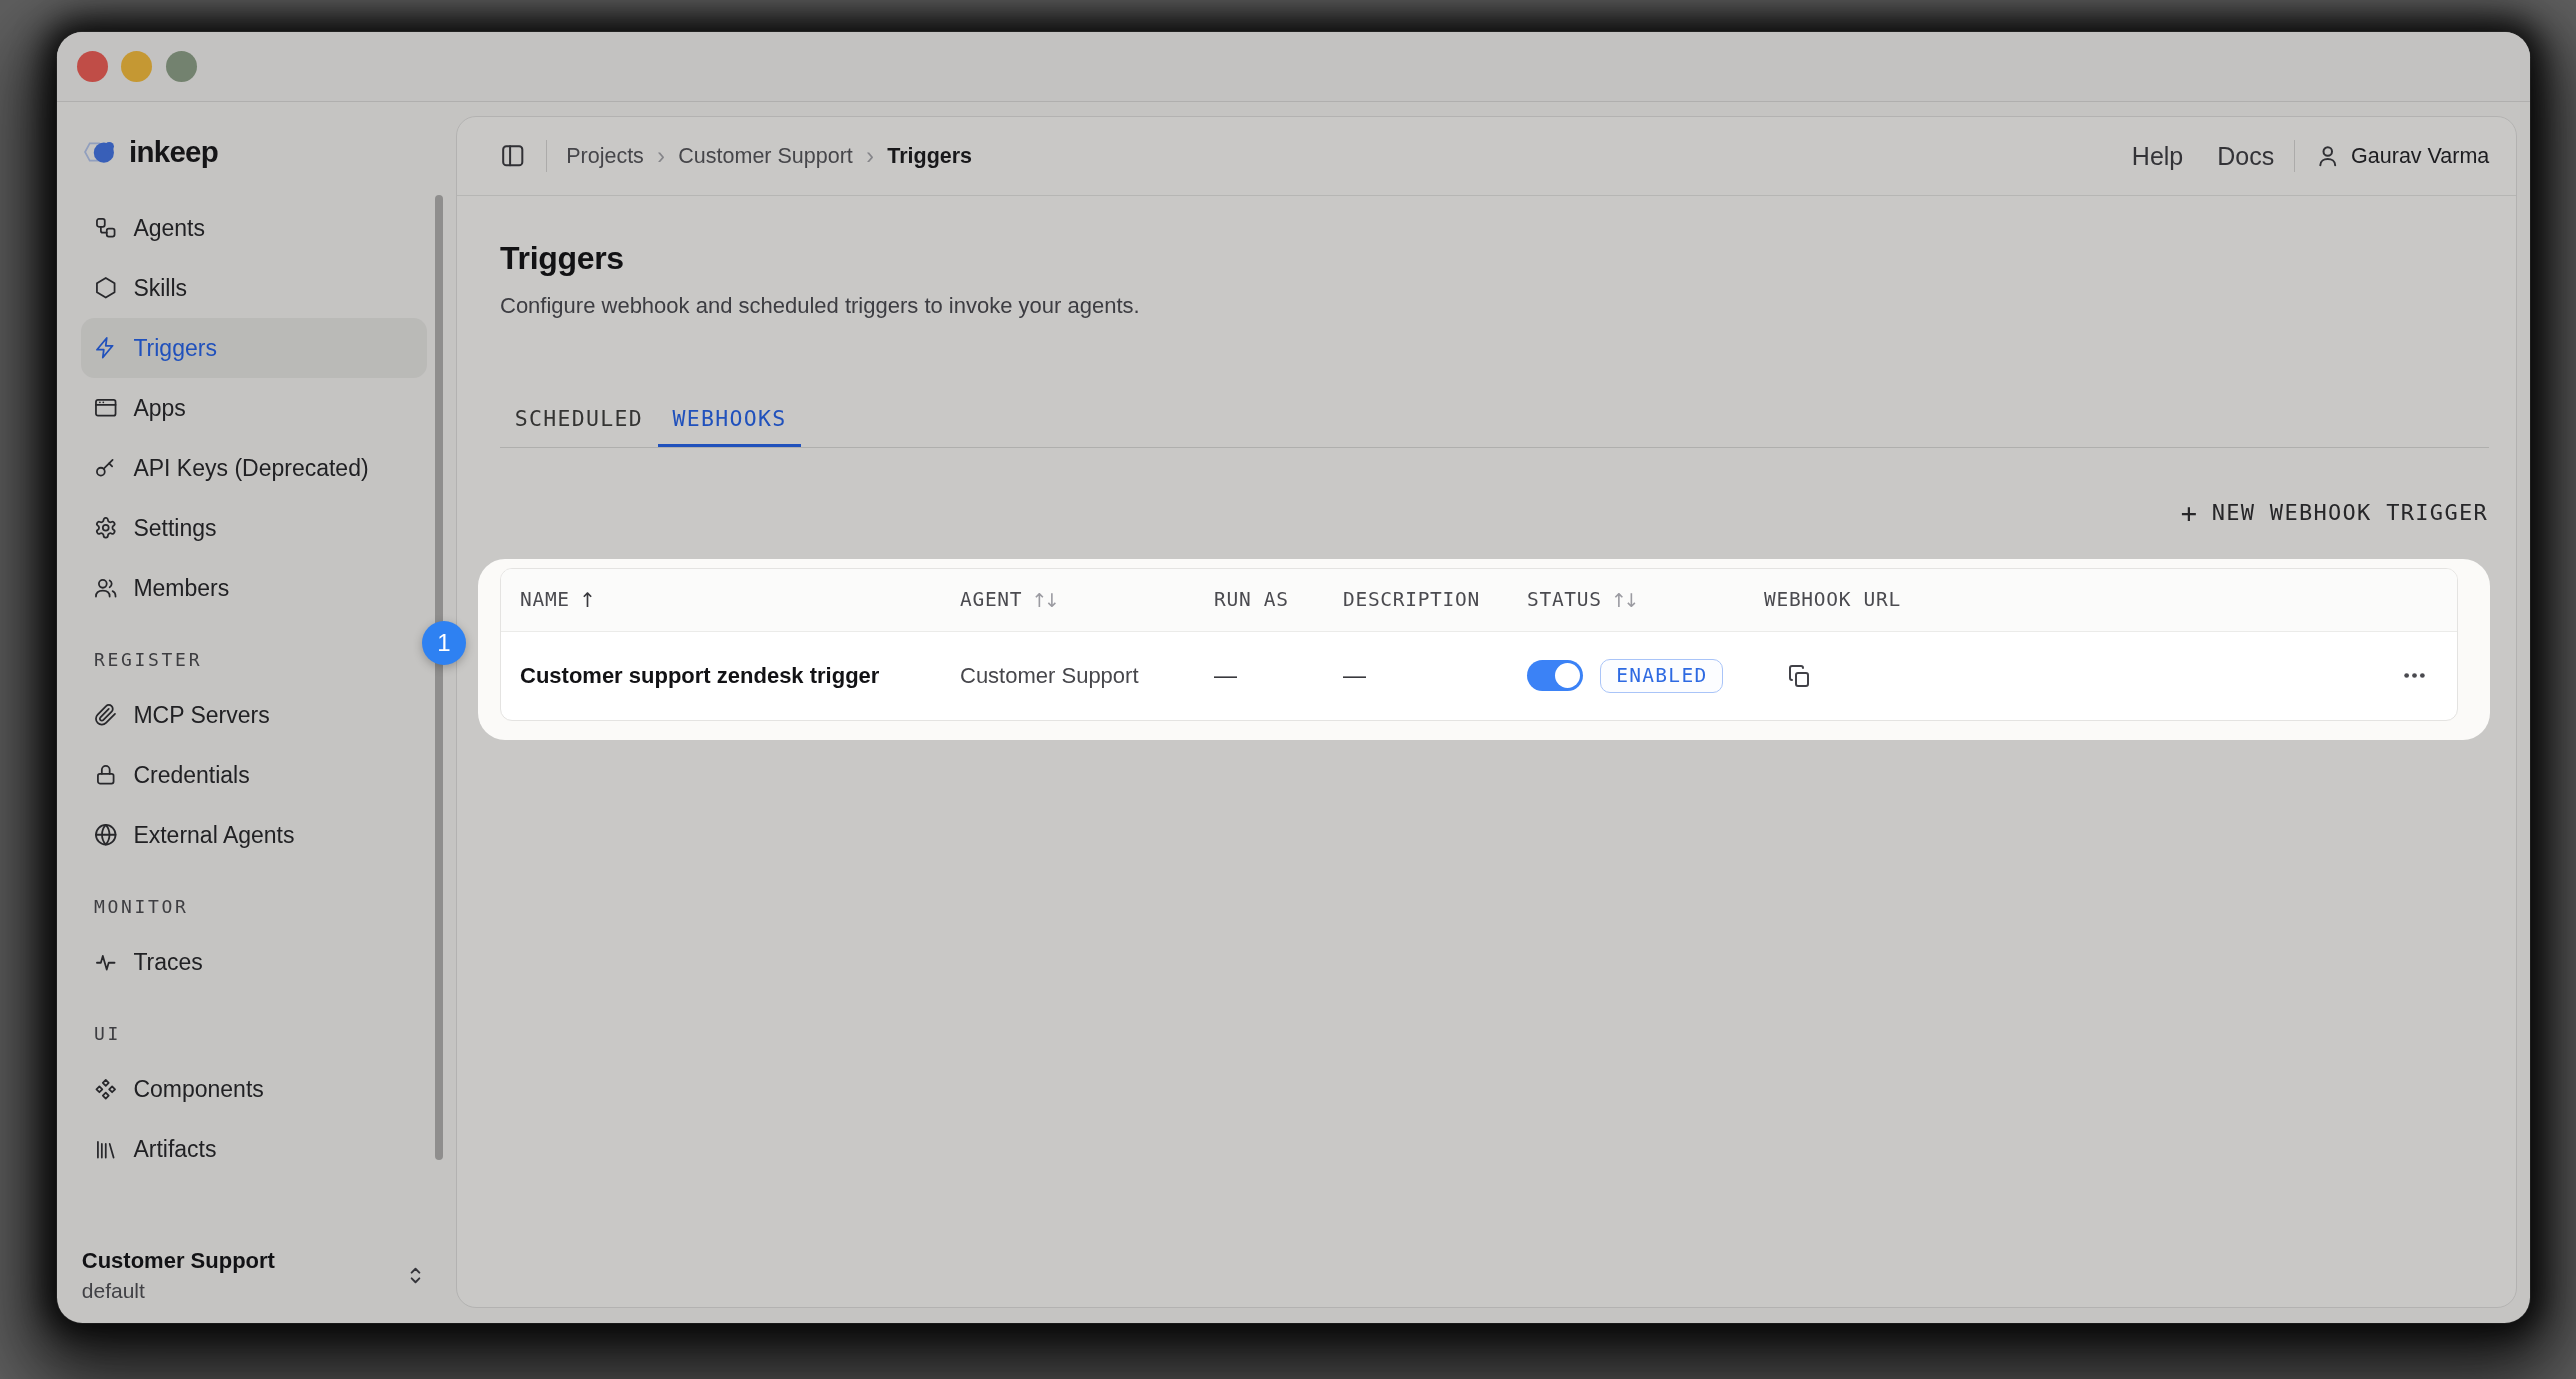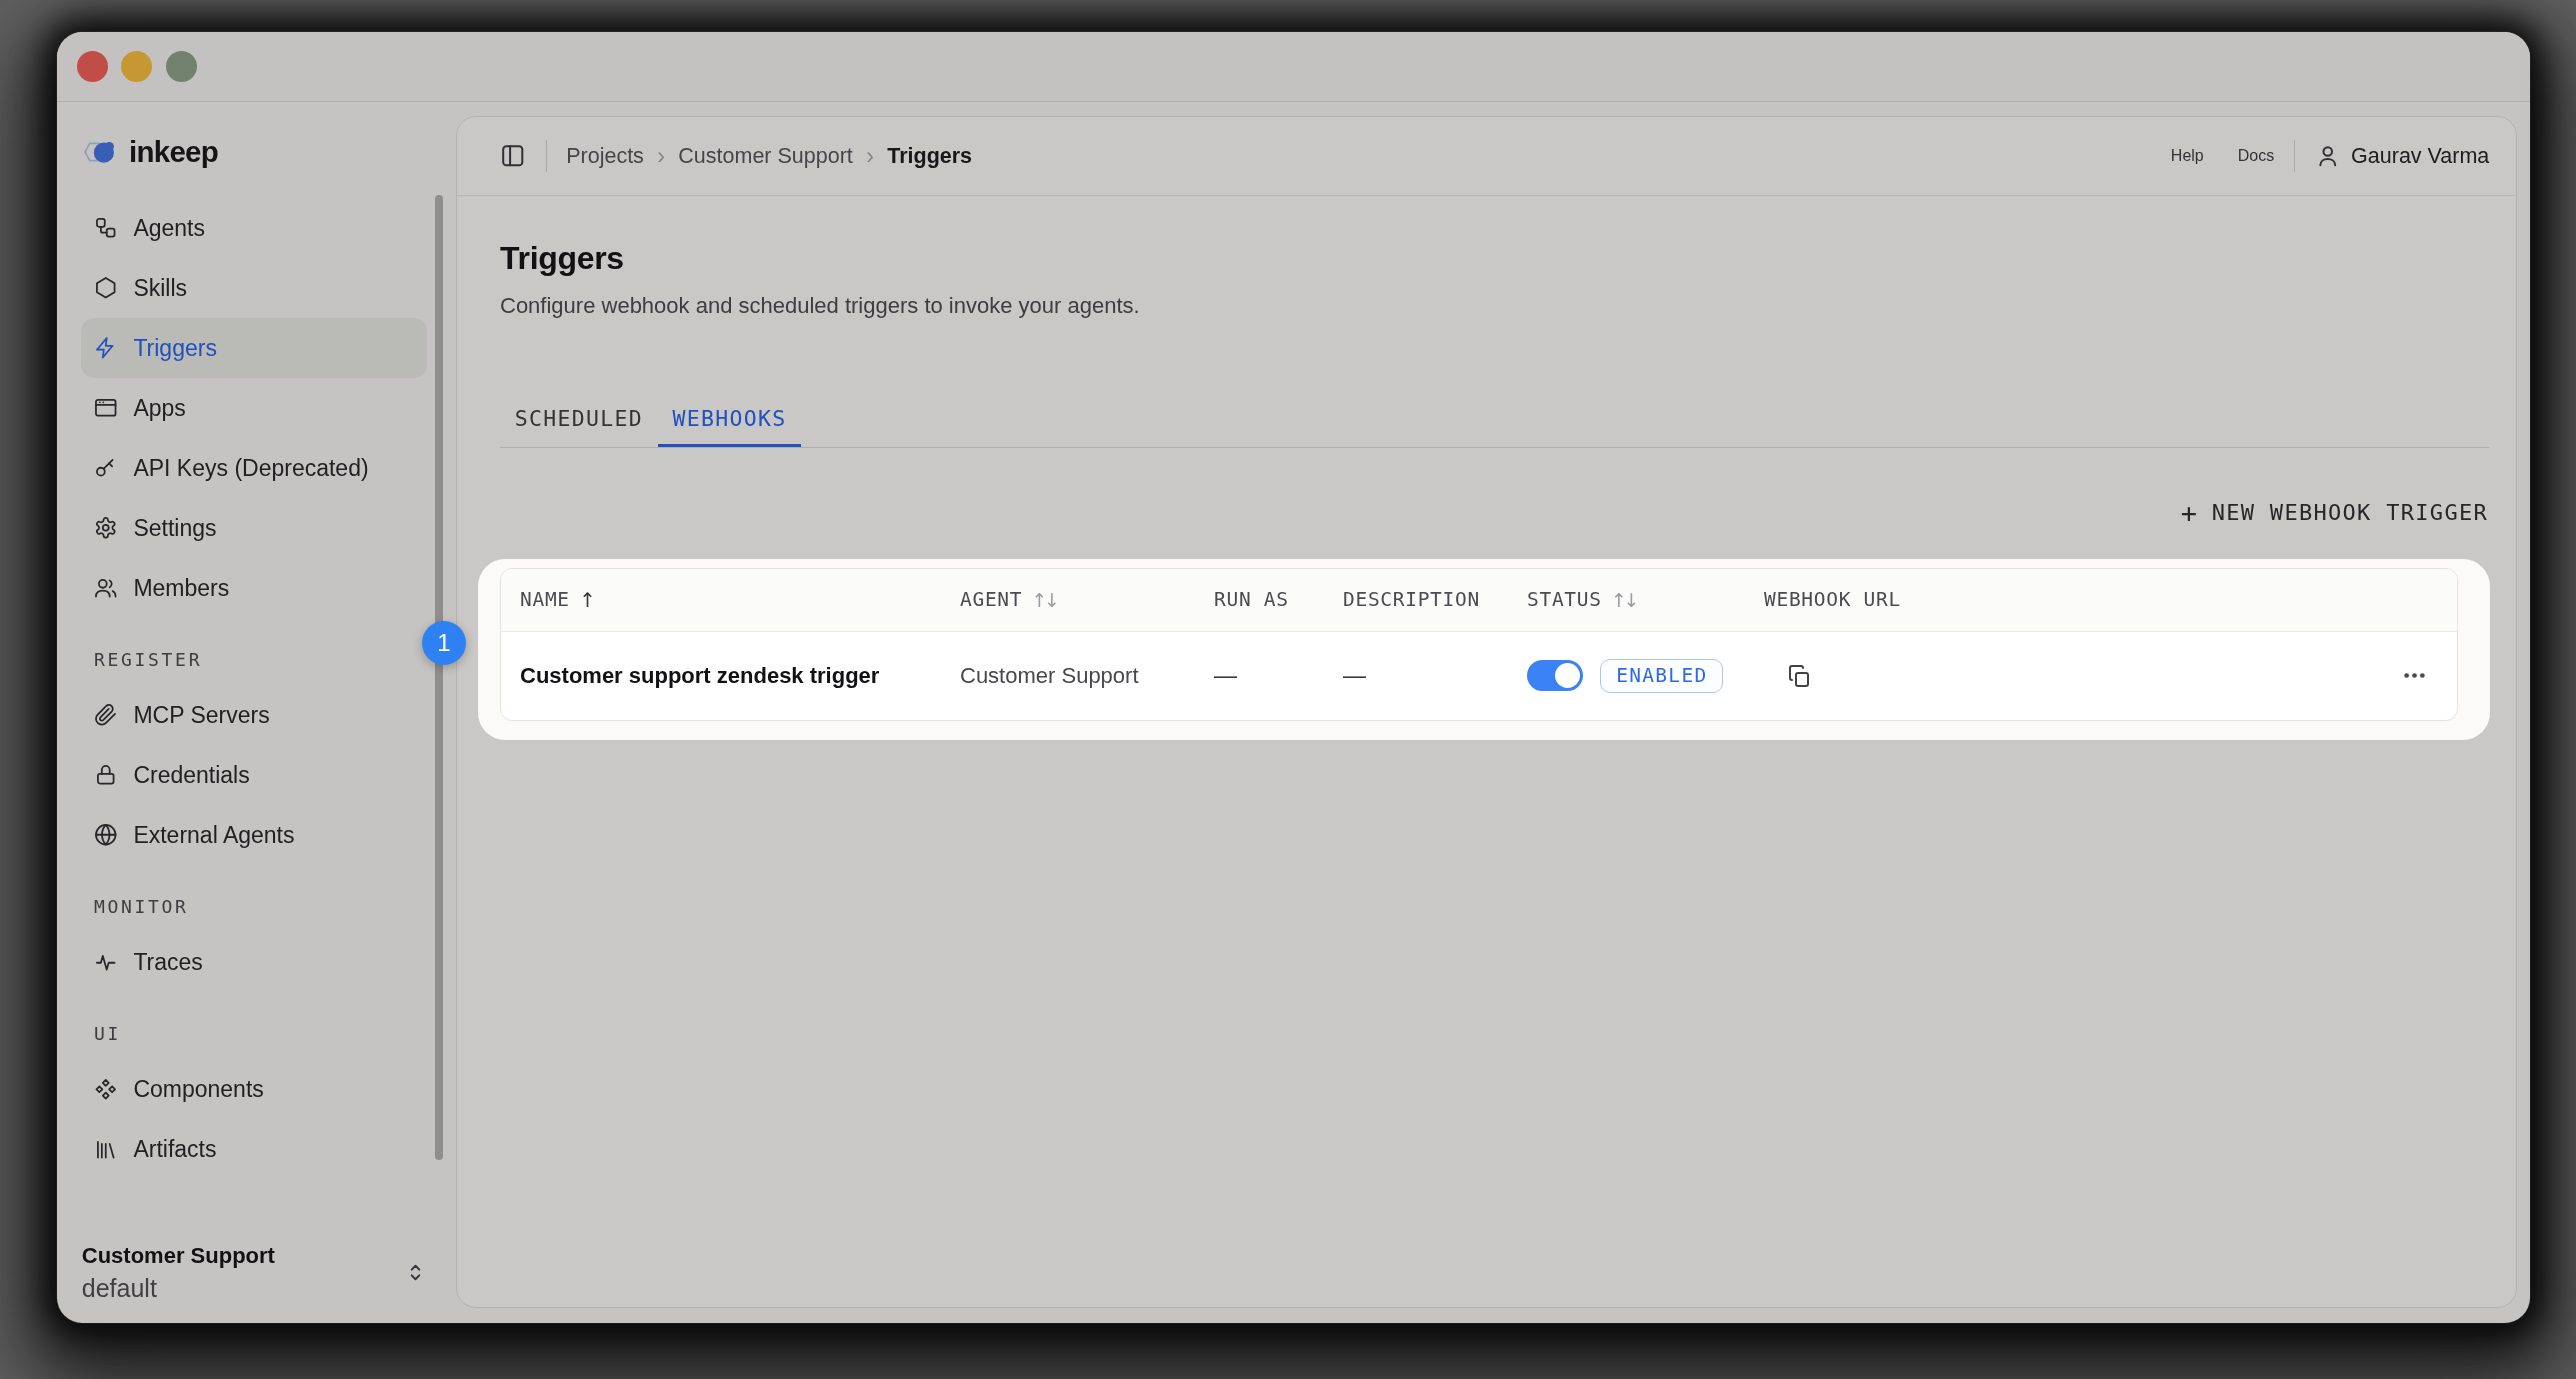--- a/index.html
+++ b/index.html
@@ -40,21 +40,21 @@
   .nav-item.active { background:#e9e8e5; color:#2563eb; }
   .nav-item.active svg { stroke:#2563eb; }
   .nav-section { margin-top:27px; }
   .nav-section-label { height:29.5px; line-height:29.5px; margin-bottom:10.7px;
     font-size:18px; letter-spacing:2.7px; color:#4c4c50; padding-left:13.4px; }
   .project-switcher {
     position:absolute; left:23.5px; right:29px; bottom:19px;
     display:flex; align-items:center; justify-content:space-between; cursor:pointer; padding-left:1.3px;
   }
   .project-name { font-size:22px; font-weight:600; color:#141417; }
-  .project-env { font-size:25px; color:#4f4f54; margin-top:5.4px; }
+  .project-env { font-size:21px; color:#4f4f54; margin-top:5.4px; }
   .project-switcher svg { width:23px; height:23px; stroke:#3f3f45; stroke-width:2; fill:none;
     stroke-linecap:round; stroke-linejoin:round; }
   .sb-scrollbar { position:absolute; right:12.7px; top:93px; width:8.7px; height:965px;
     border-radius:4.7px; background:#b2b1af; }
 
   
   .main-wrap { flex:1; padding:14px 12.7px 14px 0; }
   .main-card {
     height:100%; background:#fbfaf8; border:0.7px solid #e0dfdd; border-radius:20px;
     overflow:hidden; display:flex; flex-direction:column;
@@ -65,21 +65,21 @@
   }
   .icon-btn { background:none; border:none; cursor:pointer; display:flex; align-items:center; }
   .main-header svg { width:25.5px; height:25.5px; stroke:#3b3b40; stroke-width:1.9; fill:none;
     stroke-linecap:round; stroke-linejoin:round; }
   .vdiv { width:0.7px; height:32px; background:#d7d6d4; margin:0 20px; }
   .breadcrumb { display:flex; align-items:center; gap:13.4px; font-size:21.5px; }
   .crumb { color:#55555a; cursor:pointer; }
   .crumb-sep { color:#a6a6ab; font-size:23px; }
   .crumb.current { color:#1b1b1e; font-weight:600; }
   .header-right { margin-left:auto; display:flex; align-items:center; }
-  .header-link { font-size:16px; color:#3d3d42; cursor:pointer; }
+  .header-link { font-size:25px; color:#3d3d42; cursor:pointer; }
   .header-link + .header-link { margin-left:34px; }
   .user-chip { display:flex; align-items:center; gap:10.7px; cursor:pointer; }
   .user-name { font-size:21.5px; color:#232327; font-weight:500; }
 
   .content { padding:44px 27px 0 43px; flex:1; }
   .page-title { font-size:32px; font-weight:600; color:#141416; letter-spacing:-0.3px; }
   .page-subtitle { font-size:22px; color:#4a4a50; margin-top:16px; }
 
   .tabs { margin-top:87px; display:flex; border-bottom:0.7px solid #dbdad8; padding-left:0; }
   .tab { font-size:21.5px; letter-spacing:1.3px; padding:0 14.8px 13.4px 14.8px; cursor:pointer;

